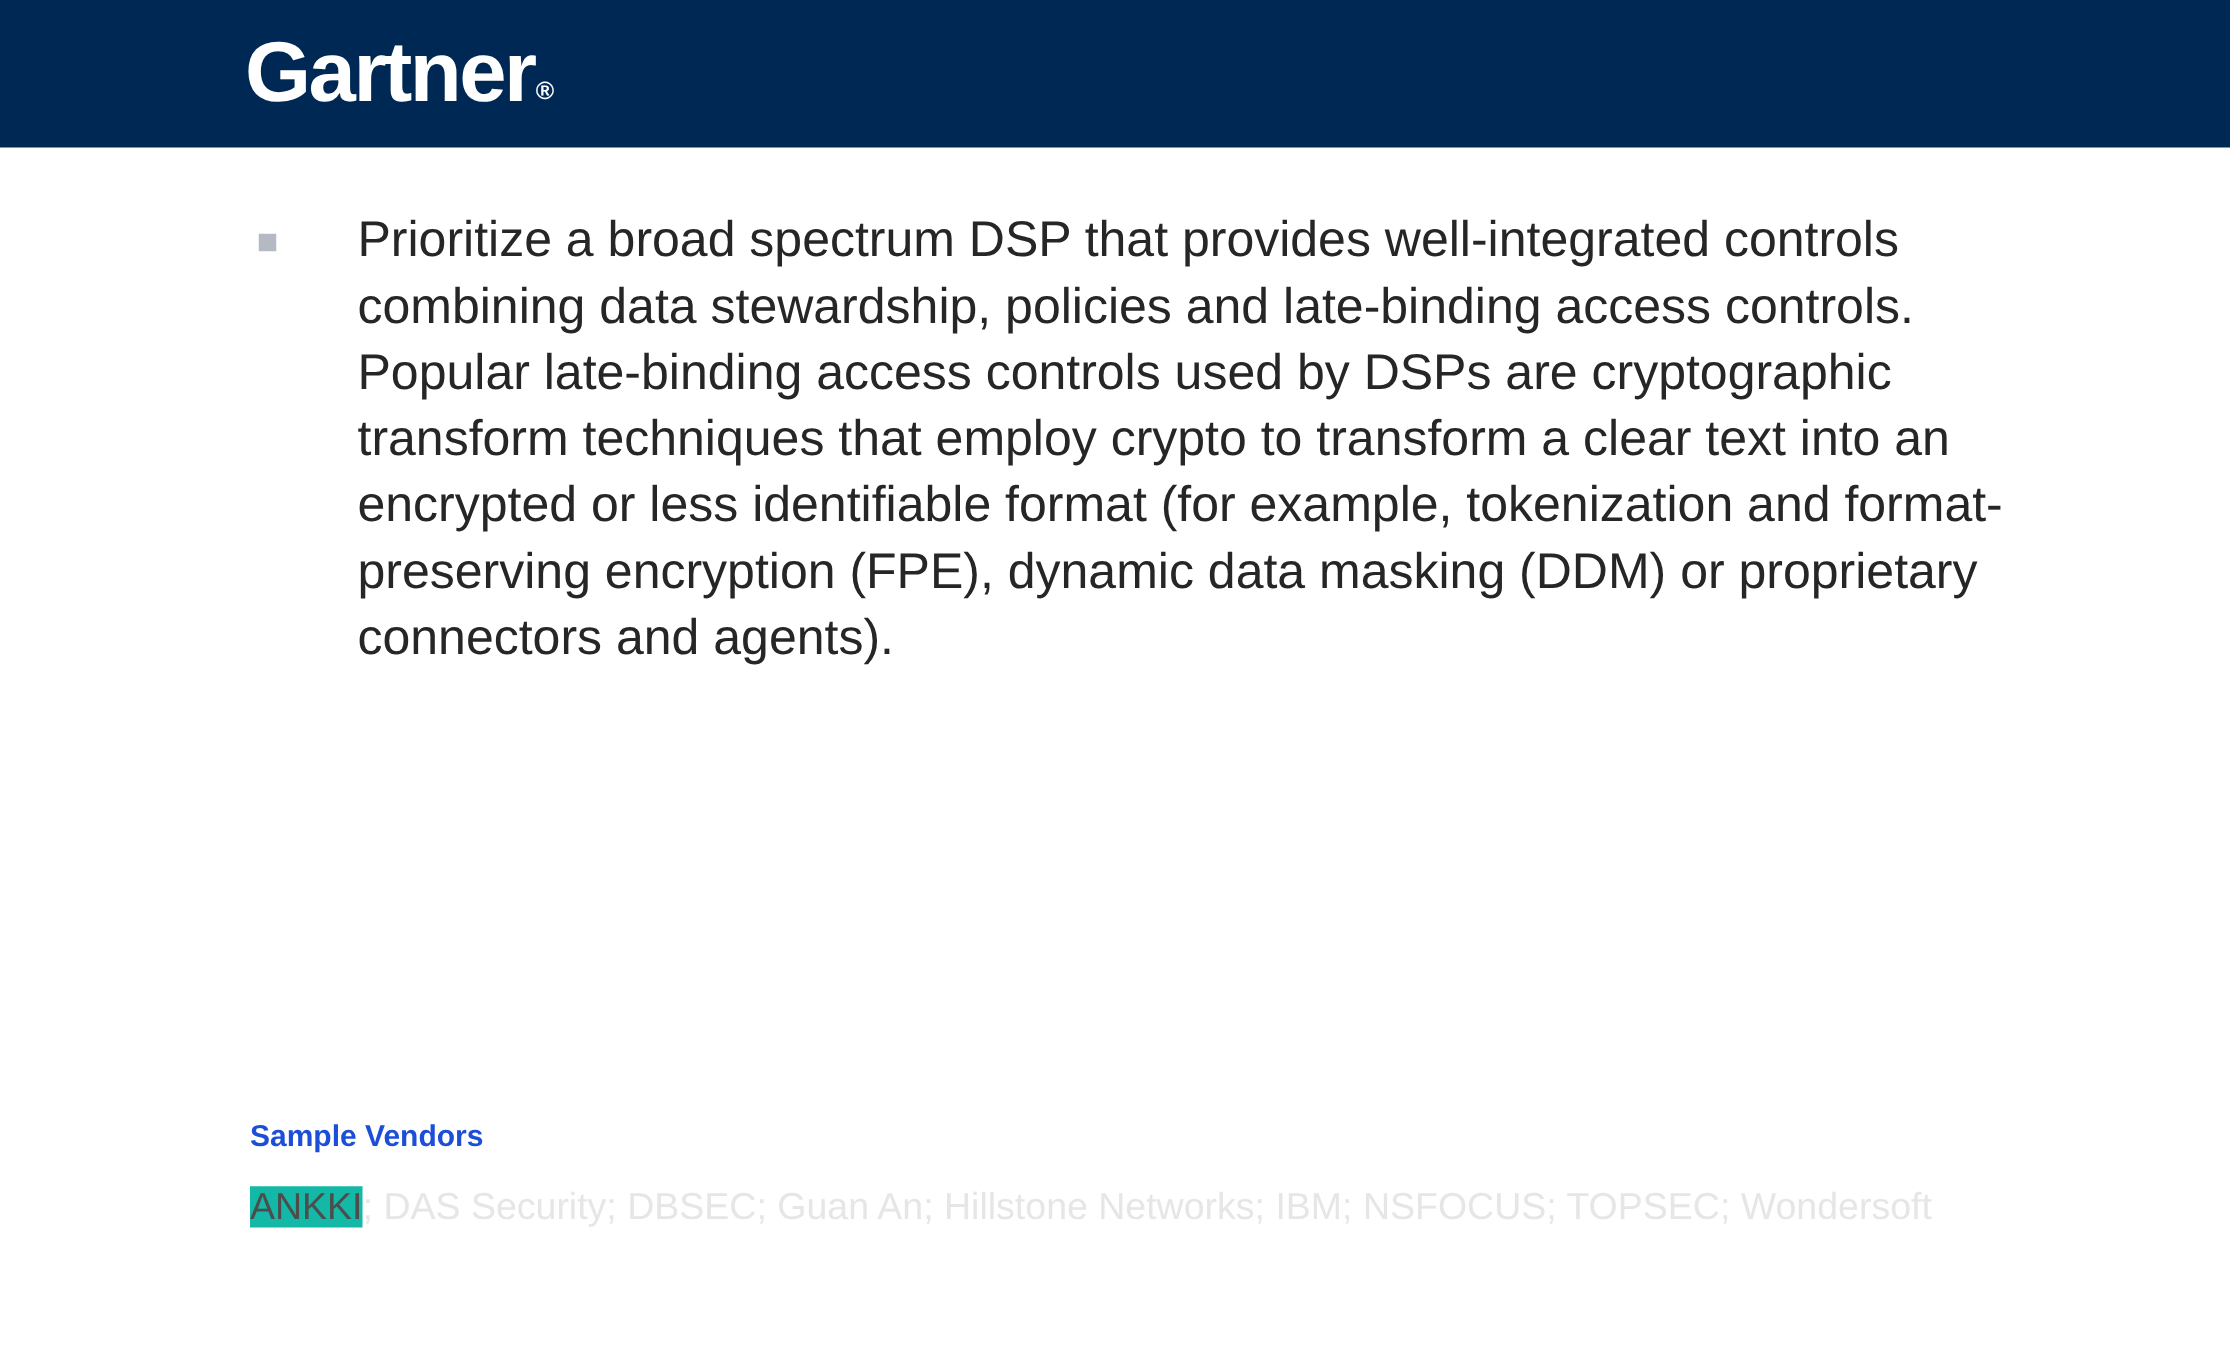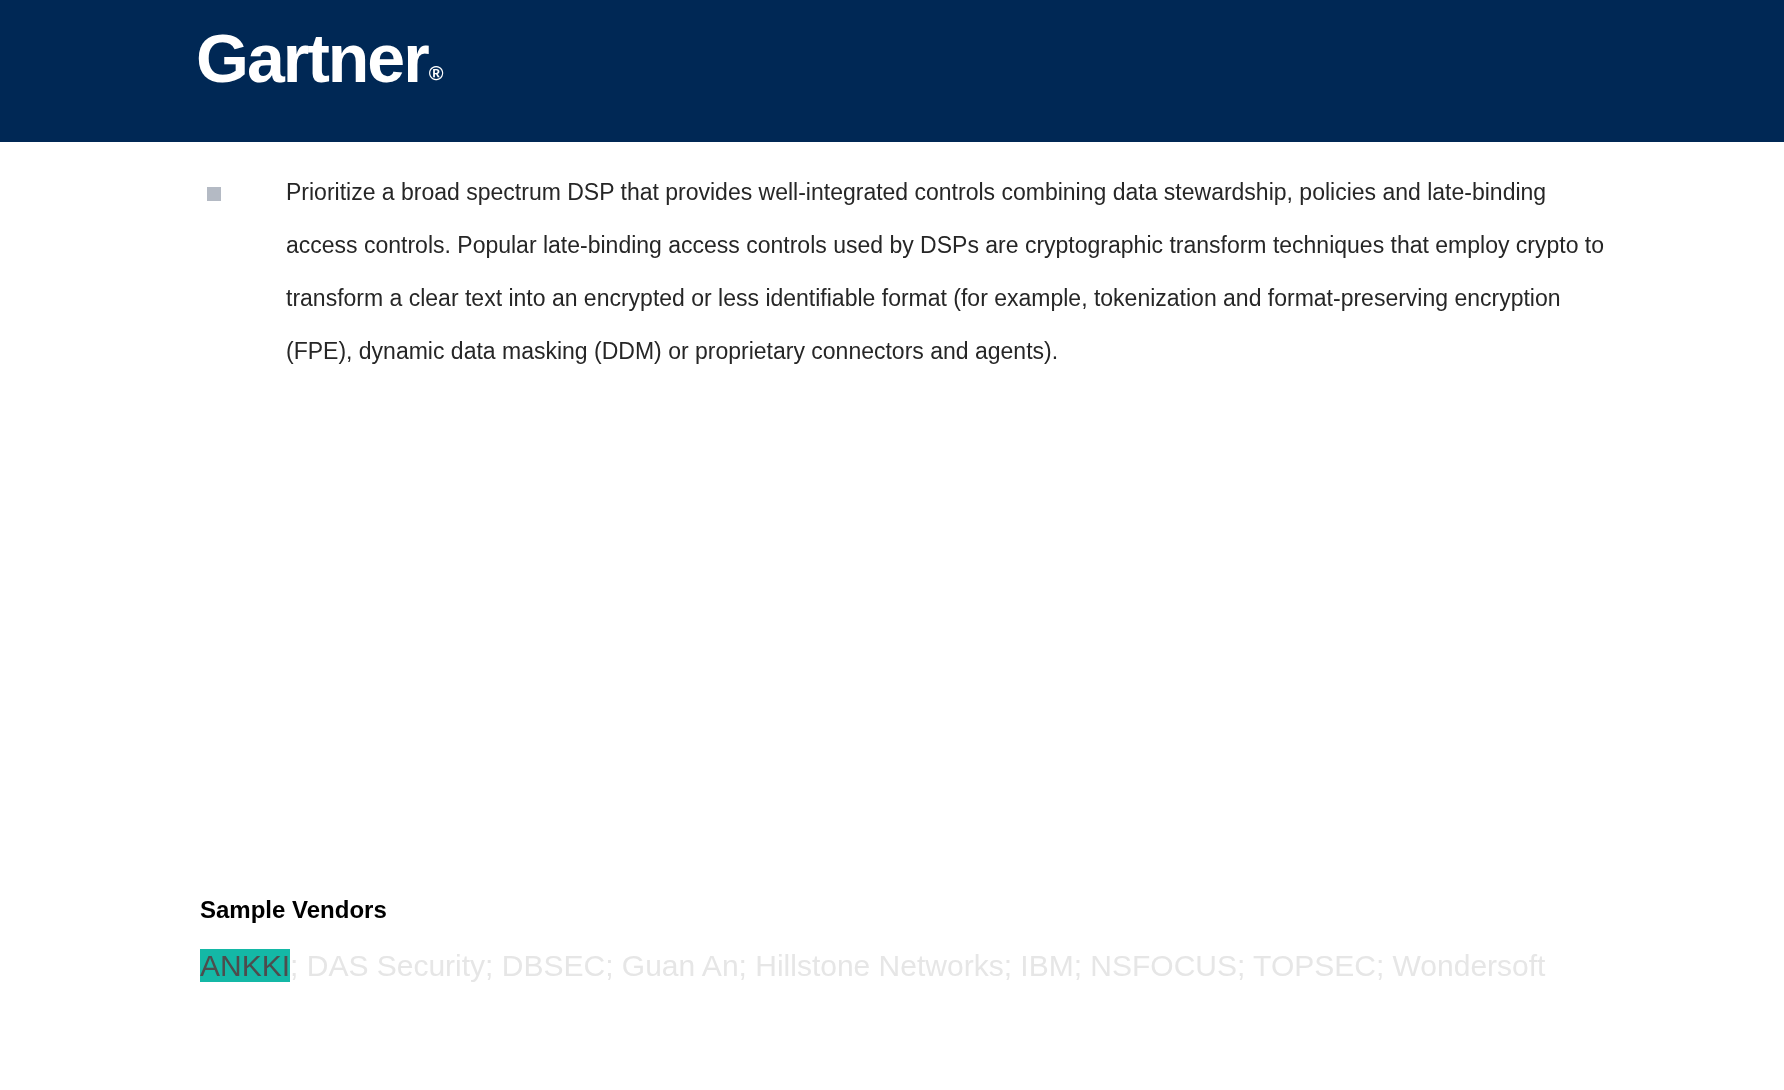--- a/index.html
+++ b/index.html
@@ -18,21 +18,21 @@
     position: relative;
     width: 1784px;
     height: 1090px;
     background: #ffffff;
   }
   .header-bar {
     position: absolute;
     top: 0;
     left: 0;
     width: 1784px;
-    height: 142px;
+    height: 118px;
     background: #002855;
   }
   .logo {
     position: absolute;
     left: 196px;
     top: 16px;
     font-family: "Liberation Sans", sans-serif;
     font-weight: bold;
     font-size: 68px;
     letter-spacing: -2px;
@@ -60,21 +60,21 @@
     padding: 0;
     position: absolute;
     left: 200px;
     top: 48px;
     width: 1420px;
   }
   ul.bullets li {
     position: relative;
     padding-left: 86px;
     margin-bottom: 44px;
-    font-size: 23px;
+    font-size: 40px;
     line-height: 53px;
     color: #262626;
   }
   ul.bullets li:last-child {
     margin-bottom: 0;
   }
   ul.bullets li .marker {
     position: absolute;
     left: 7px;
     top: 21px;
@@ -85,21 +85,21 @@
   }
   .vendors-block {
     position: absolute;
     left: 200px;
     top: 772px;
     width: 1440px;
   }
   .vendors-title {
     font-size: 24px;
     font-weight: bold;
-    color: #000000;
+    color: #1d4ed8;
     line-height: 40px;
     margin-bottom: 10px;
   }
   .vendors-list {
     font-size: 30px;
     line-height: 52px;
     color: #e6e6e6;
   }
   .vendors-list .hl {
     background: #14b8a6;

